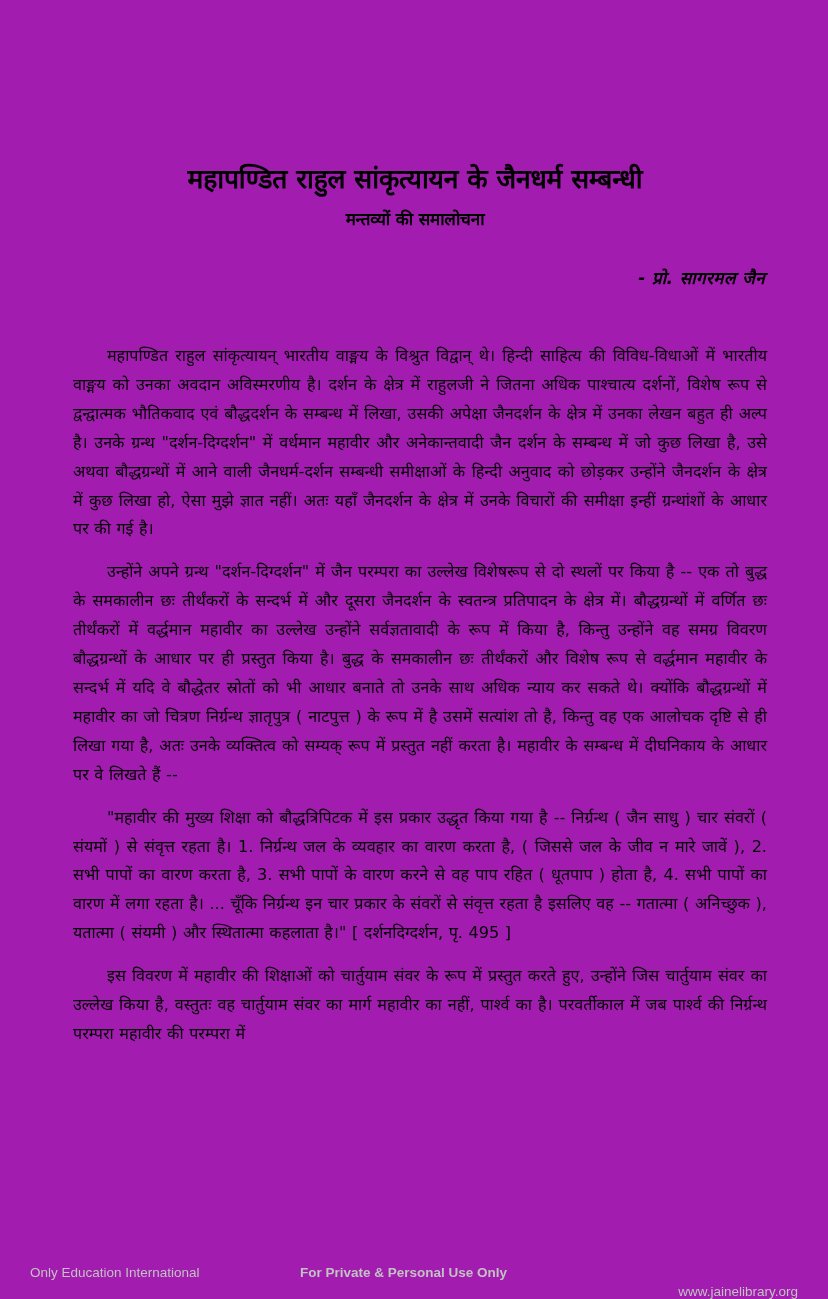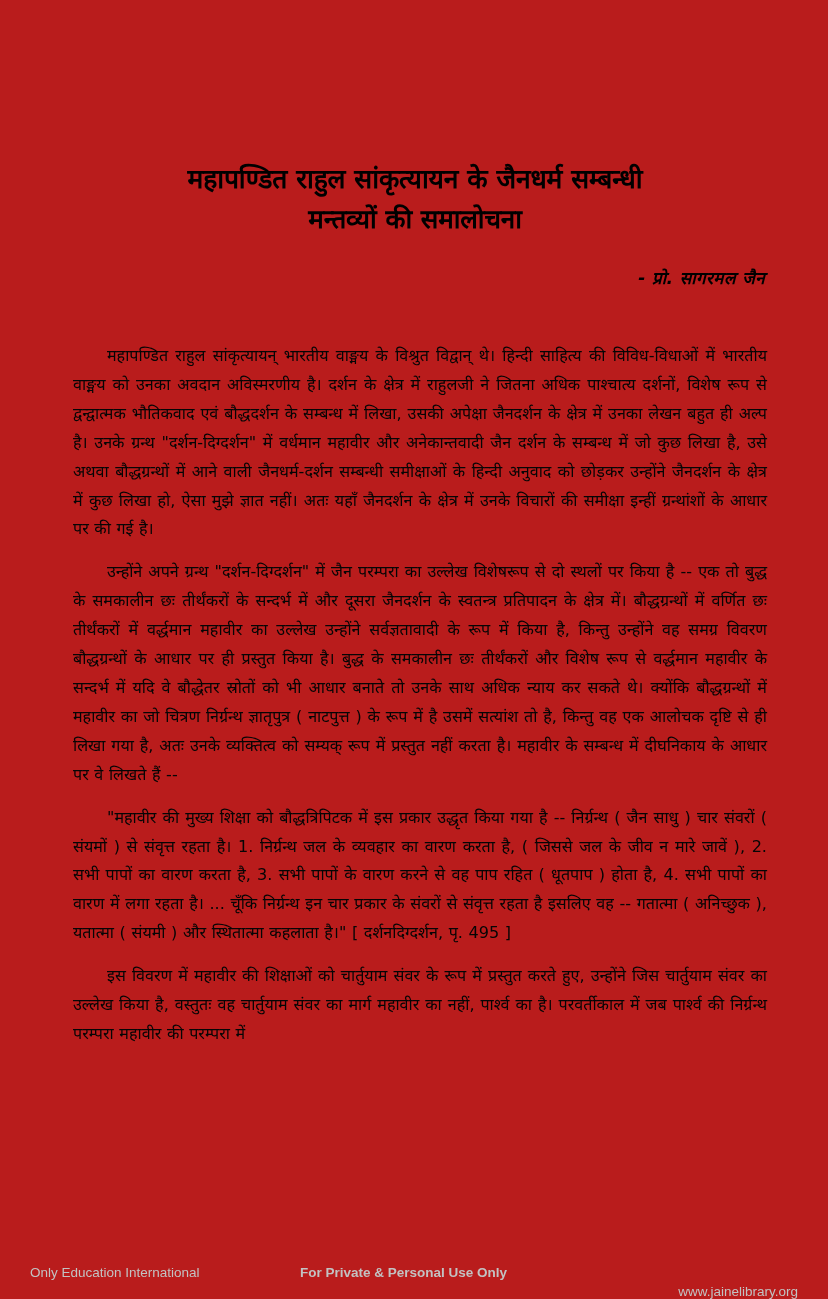--- a/index.html
+++ b/index.html
@@ -14,42 +14,42 @@
     position: relative;
     overflow: hidden;
     font-family: "Liberation Serif", "DejaVu Serif", serif;
     color: #000000;
     -webkit-font-smoothing: none;
   }
 
   .page {
     position: absolute;
     inset: 0;
-    background: #b91c1c;
+    background: #a21caf;
   }
 
   
   .title-block {
     position: absolute;
     left: 65px;
     top: 158px;
     width: 700px;
     text-align: center;
   }
   .title-line {
     font-family: "DejaVu Sans", "Liberation Sans", sans-serif;
     font-weight: 700;
     font-size: 26.5px;
     line-height: 41px;
     letter-spacing: -0.2px;
     color: #000;
     white-space: nowrap;
   }
   .title-line.l2 {
-    font-size: 26px;
+    font-size: 17px;
   }
 
   .byline {
     position: absolute;
     left: 65px;
     top: 266px;
     width: 700px;
     text-align: right;
     font-family: "DejaVu Sans", "Liberation Sans", sans-serif;
     font-style: italic;

